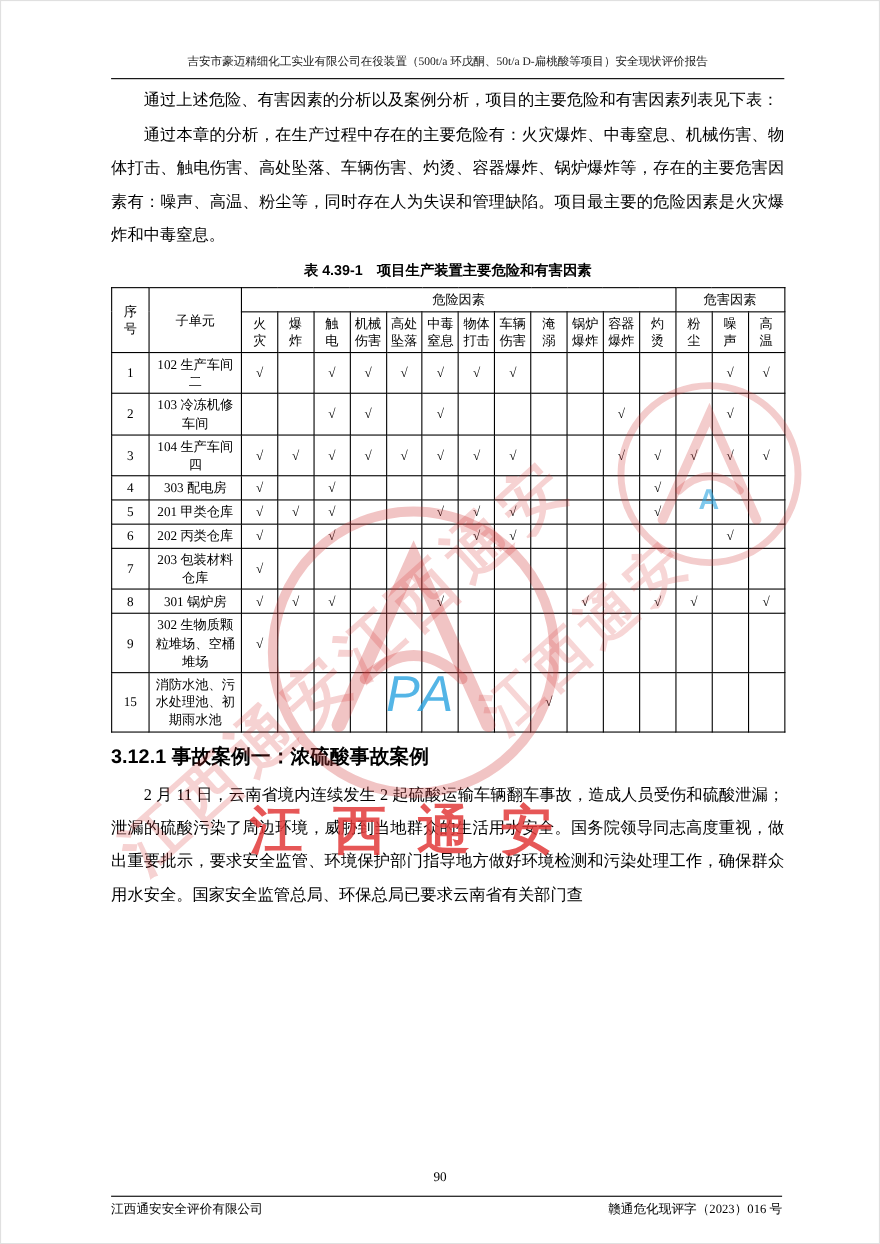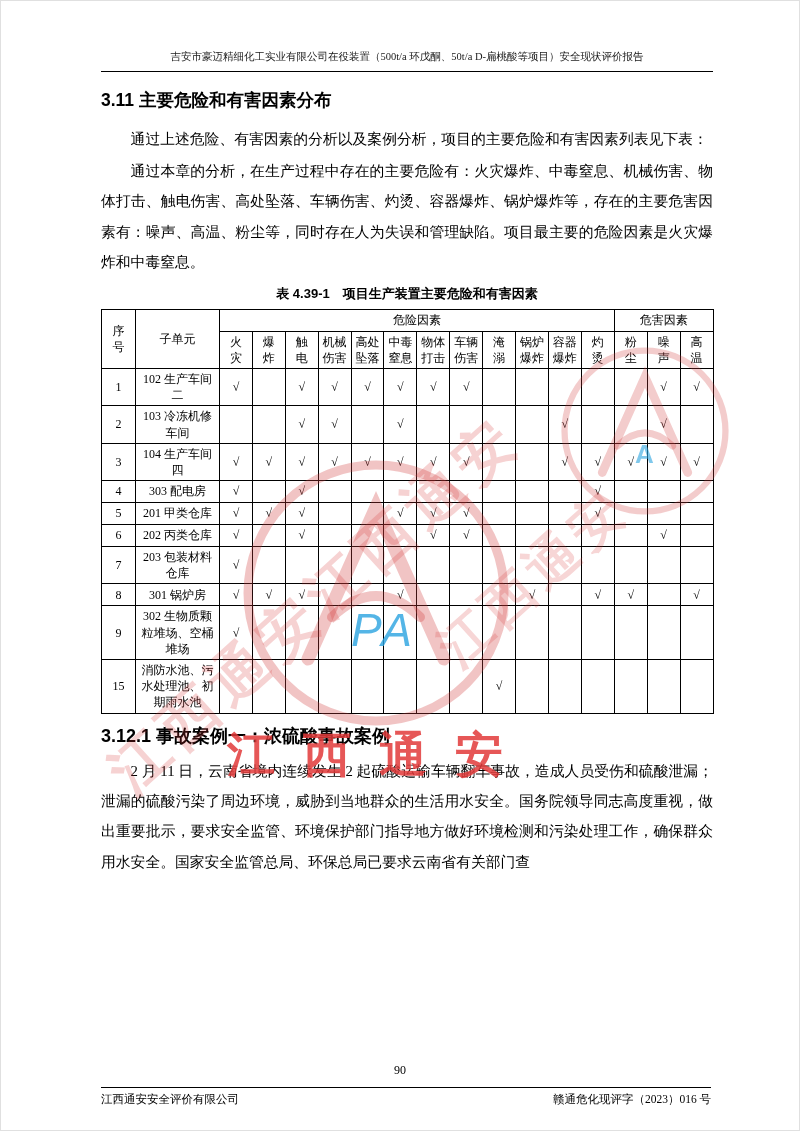--- a/index.html
+++ b/index.html
@@ -97,21 +97,20 @@
 </style>
 </head>
 <body>
 
 <div class="page">
 
   <div class="content">
 
     <div class="doc-header">吉安市豪迈精细化工实业有限公司在役装置（500t/a 环戊酮、50t/a D-扁桃酸等项目）安全现状评价报告</div>
 
-    <h1 class="sec">3.11 主要危险和有害因素分布</h1>
 
     <p class="body-p">通过上述危险、有害因素的分析以及案例分析，项目的主要危险和有害因素列表见下表：</p>
     <p class="body-p">通过本章的分析，在生产过程中存在的主要危险有：火灾爆炸、中毒窒息、机械伤害、物体打击、触电伤害、高处坠落、车辆伤害、灼烫、容器爆炸、锅炉爆炸等，存在的主要危害因素有：噪声、高温、粉尘等，同时存在人为失误和管理缺陷。项目最主要的危险因素是火灾爆炸和中毒窒息。</p>
 
     <div class="table-caption">表 4.39-1　项目生产装置主要危险和有害因素</div>
 
     <table class="factor-table">
       <colgroup>
         <col style="width:34px">
           <col style="width:84px">

